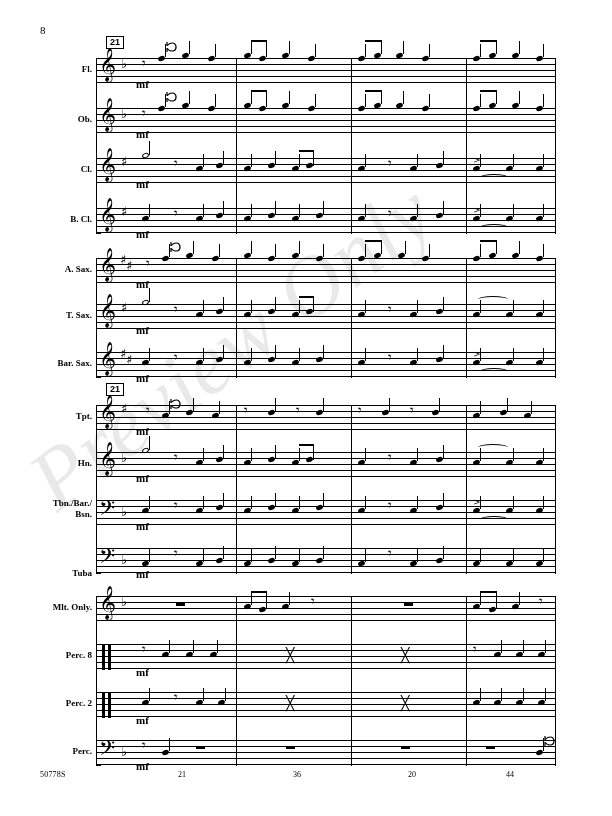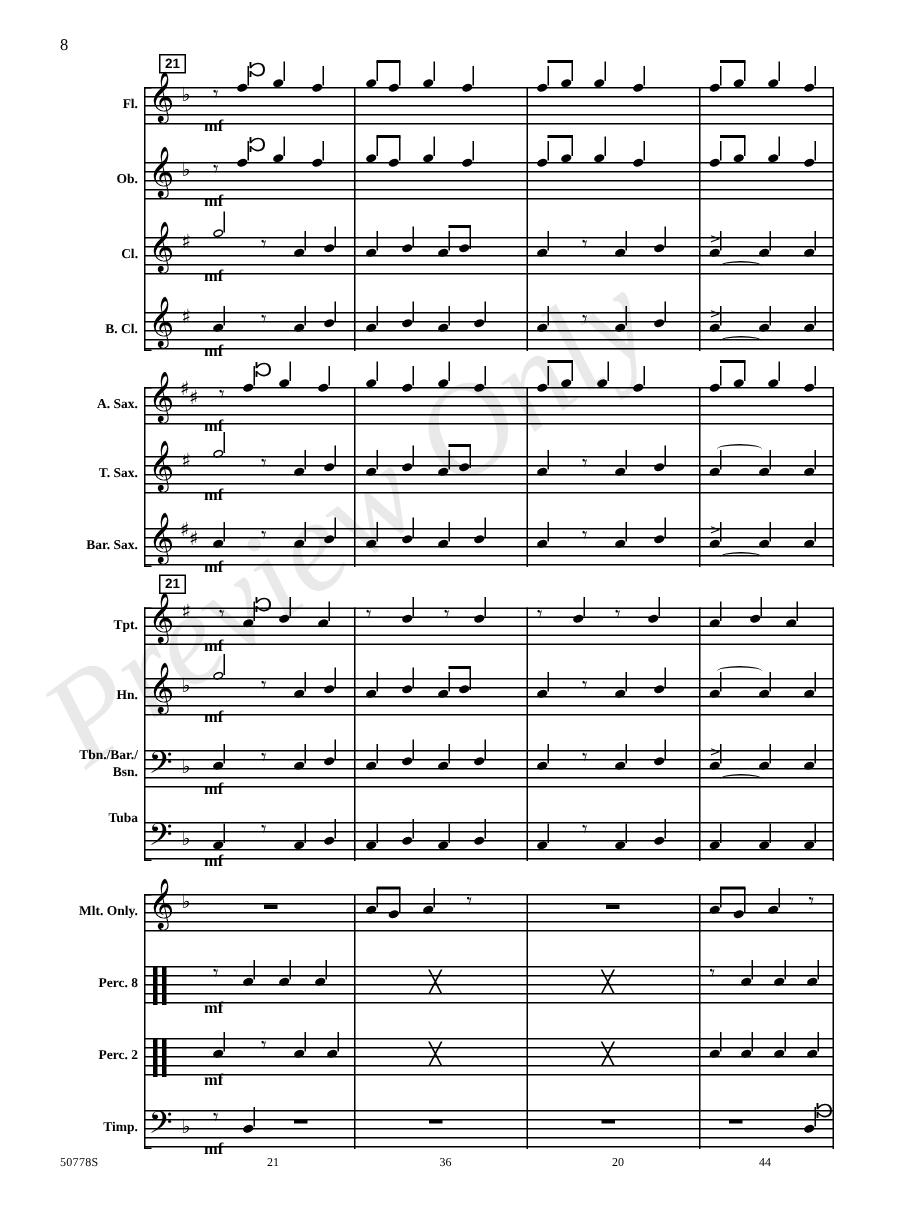--- a/index.html
+++ b/index.html
@@ -239,25 +239,25 @@
     <div class="inst-label" style="top:66px">Ob.</div>
     <div class="inst-label" style="top:116px">Cl.</div>
     <div class="inst-label" style="top:166px">B. Cl.</div>
     <div class="inst-label" style="top:216px">A. Sax.</div>
     <div class="inst-label" style="top:262px">T. Sax.</div>
     <div class="inst-label" style="top:310px">Bar. Sax.</div>
     <div class="inst-label" style="top:363px">Tpt.</div>
     <div class="inst-label" style="top:410px">Hn.</div>
     <div class="inst-label" style="top:450px; white-space:pre-line; line-height:11px">Tbn./Bar./
 Bsn.</div>
-    <div class="inst-label" style="top:492px">Tuba</div>
+    <div class="inst-label" style="top:520px">Tuba</div>
     <div class="inst-label" style="top:554px">Mlt. Only.</div>
     <div class="inst-label" style="top:602px">Perc. 8</div>
     <div class="inst-label" style="top:650px">Perc. 2</div>
-    <div class="inst-label" style="top:698px">Timp.</div>
+    <div class="inst-label" style="top:698px">Perc.</div>
   </div>
 
   <div class="system">
 
     <div class="stave" style="top:10px">
         <div class="line l0"></div>
         <div class="line l1"></div>
         <div class="line l2"></div>
         <div class="line l3"></div>
         <div class="line l4"></div>

